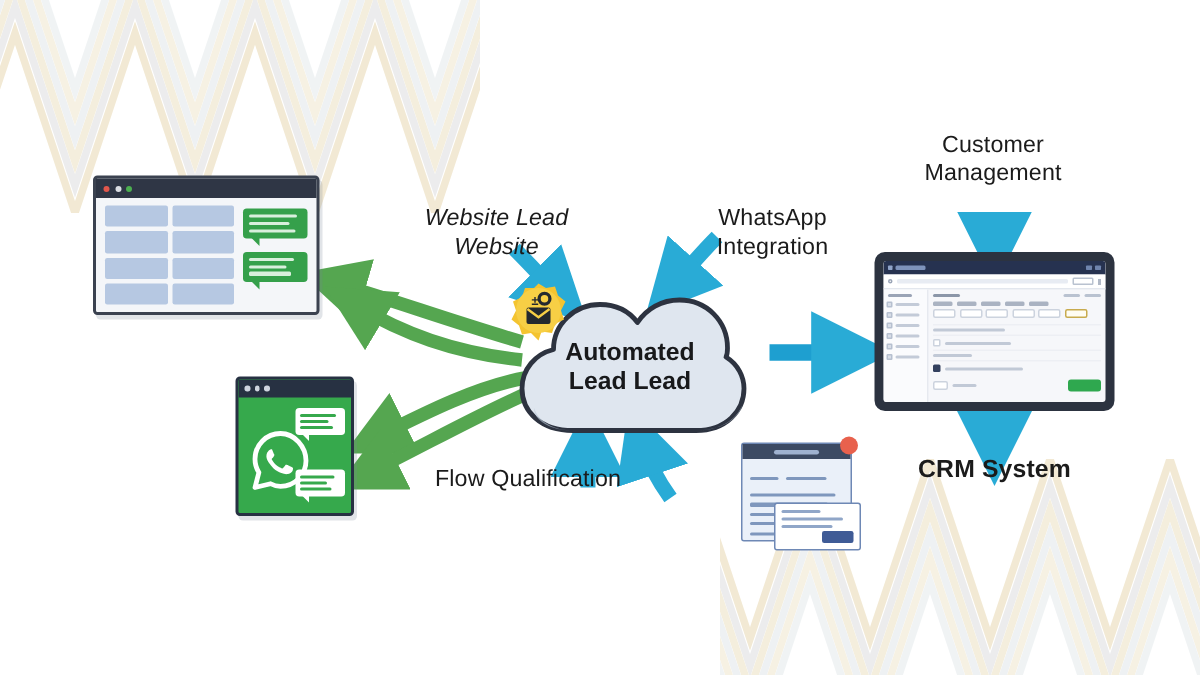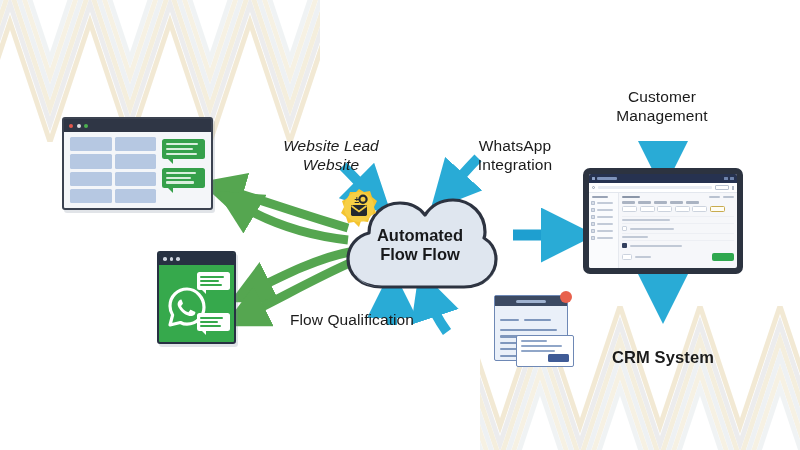--- a/index.html
+++ b/index.html
@@ -18,21 +18,21 @@
 
   
   .lbl {
     position: absolute;
     color: #1b1b1b;
     font-size: 15.5px;
     line-height: 1.22;
     text-align: center;
     letter-spacing: .1px;
   }
-  .lbl.bold { font-weight: bold; font-size: 16.5px; margin-top: 44px; }
+  .lbl.bold { font-weight: bold; font-size: 16.5px; }
 
   
   #arrows { position: absolute; inset: 0; width: 800px; height: 450px; }
 
   
   #cloud-wrap { position: absolute; left: 340px; top: 188px; width: 160px; height: 104px; }
   #cloud-wrap svg { position: absolute; inset: 0; }
   #cloud-text {
     position: absolute; left: 0; top: 38px; width: 160px;
     text-align: center; color: #18191b;
@@ -247,21 +247,21 @@
                L14,34 L8,35 L6,29 L1,25 L4,19 L2,13 L8,10 L10,4 L16,4 Z" fill="#f4c430"></path>
       <circle cx="19" cy="19" r="15" fill="#f7cf45"></circle>
       <rect x="11" y="17" width="16" height="11" rx="1.4" fill="#24292f"></rect>
       <path d="M11.6,18 L19,23.5 L26.4,18" fill="none" stroke="#f7cf45" stroke-width="1.6"></path>
       <text x="14.4" y="15" font-size="8.5" font-family="'Liberation Sans',sans-serif" font-weight="bold" fill="#24292f">±</text>
       <circle cx="23" cy="11.2" r="3.6" fill="none" stroke="#24292f" stroke-width="2.2"></circle>
     </svg>
 
     <div id="cloud-text">
       <div>Automated</div>
-      <div>Flow Flow</div>
+      <div>Lead Lead</div>
     </div>
   </div>
 
   <div id="browser">
     <div class="bar">
       <span class="dot" style="background:#e2574c"></span>
       <span class="dot" style="background:#dcdfe4"></span>
       <span class="dot" style="background:#4caf50"></span>
     </div>
     <div class="body">

